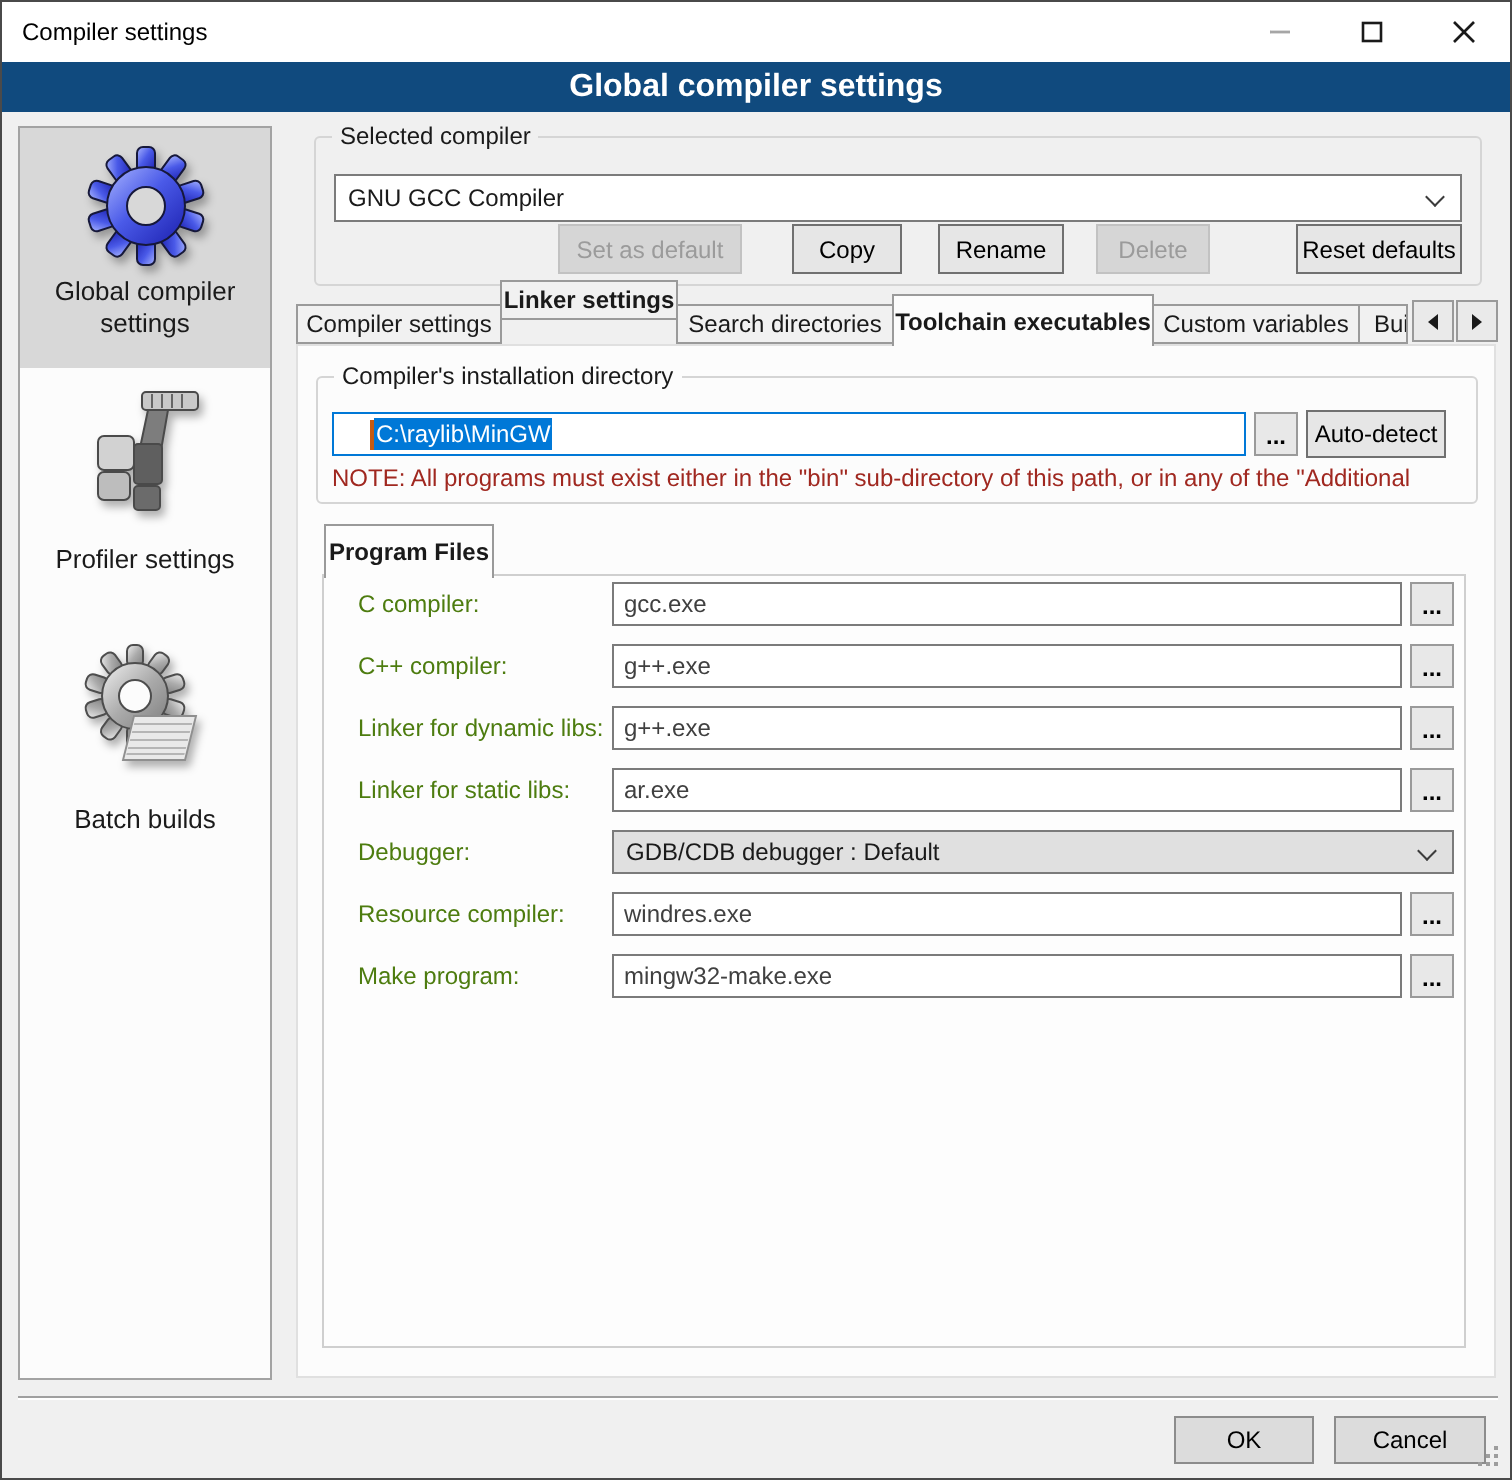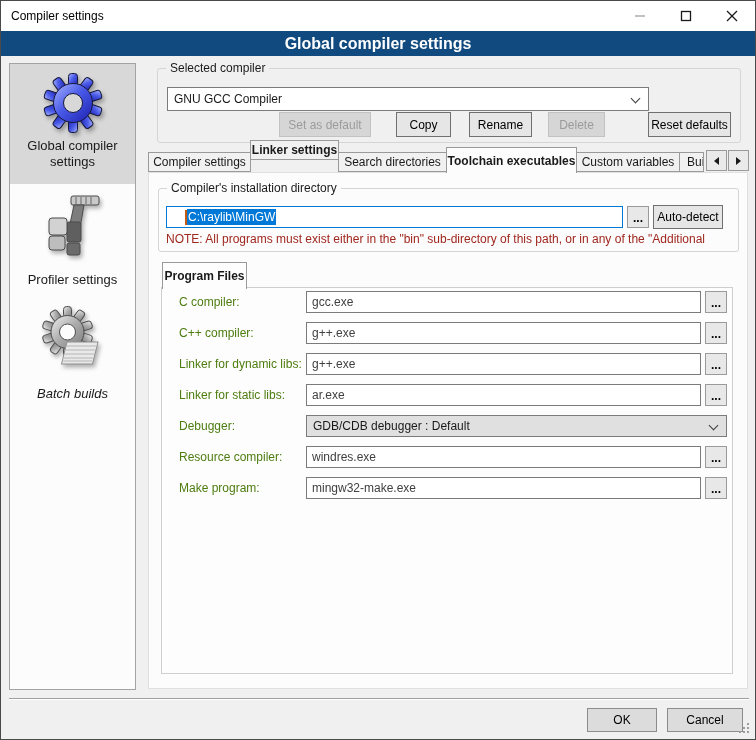--- a/index.html
+++ b/index.html
@@ -21,21 +21,21 @@
 
   
   .sidebar { position:absolute; left:8px; top:62px; width:127px; height:627px;
              background:#fcfcfc; border:1px solid #a3a3a3; }
   .nav-item { position:absolute; left:0; width:125px; display:flex; flex-direction:column;
               align-items:center; text-align:center; cursor:default; }
   .nav-item .lbl { font-size:13px; line-height:16px; color:#1a1a1a; }
   .nav-sel { background:#d8d8d8; }
   .nav1 { top:0; height:120px; padding-top:7px; }
   .nav2 { top:122px; height:110px; padding-top:2px; }
-  .nav3 { top:236px; height:105px; padding-top:4px;font-style:italic; }
+  .nav3 { top:252px; height:105px; padding-top:4px; }
   .nav-icon { filter:drop-shadow(2px 3px 2px rgba(0,0,0,.30)); }
 
   
   .groupbox { position:absolute; border:1px solid #d5d5d5; border-radius:3px; }
   .grouplabel { position:absolute; top:-8px; left:8px; padding:0 4px; font-size:12px; }
   .on-gray { background:#f0f0f0; }
   .on-white { background:#fcfcfc; }
 
   
   .btn { position:absolute; height:25px; background:#e6e6e6; border:1px solid #707070;
@@ -197,21 +197,21 @@
           </g>
         </g>
       </svg>
       <div class="lbl" style="margin-top:8px;">Batch builds</div>
     </div>
   </div>
 
   <div class="groupbox" style="left:156px; top:67px; width:584px; height:75px;">
     <span class="grouplabel on-gray">Selected compiler</span>
   </div>
-  <div class="combo" style="left:166px; top:86px; width:482px; height:24px;">
+  <div class="combo" style="left:166px; top:86px; width:564px; height:24px;">
     <span>GNU GCC Compiler</span>
     <span class="chev"></span>
   </div>
   <div class="btn disabled" style="left:278px; top:111px; width:92px;">Set as default</div>
   <div class="btn" style="left:395px; top:111px; width:55px;">Copy</div>
   <div class="btn" style="left:468px; top:111px; width:63px;">Rename</div>
   <div class="btn disabled" style="left:547px; top:111px; width:57px;">Delete</div>
   <div class="btn" style="left:647px; top:111px; width:83px;">Reset defaults</div>
 
   <div class="tab" style="left:147px; top:151px; width:103px; height:20px;">Compiler settings</div>

